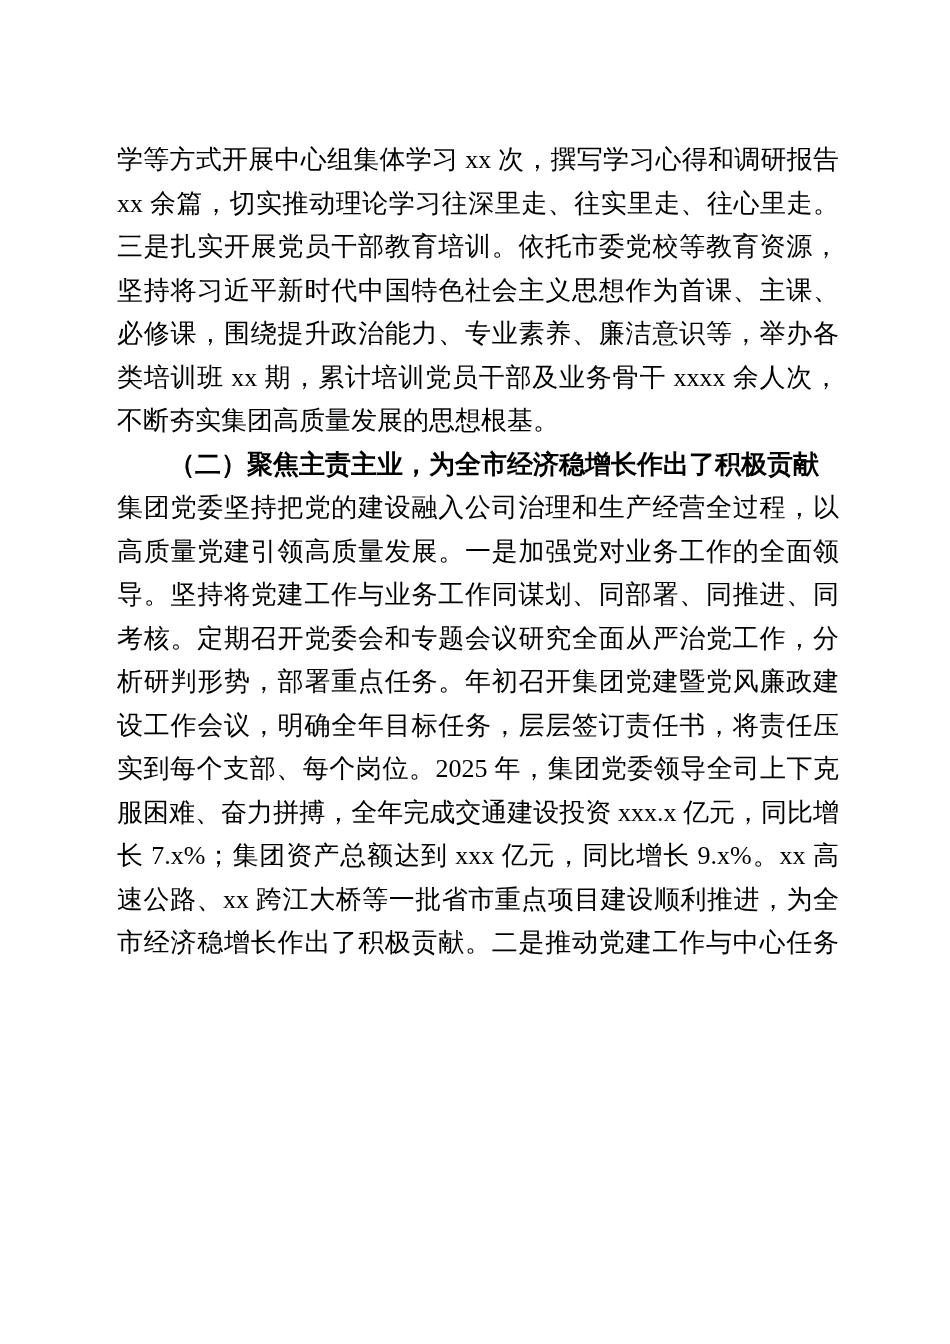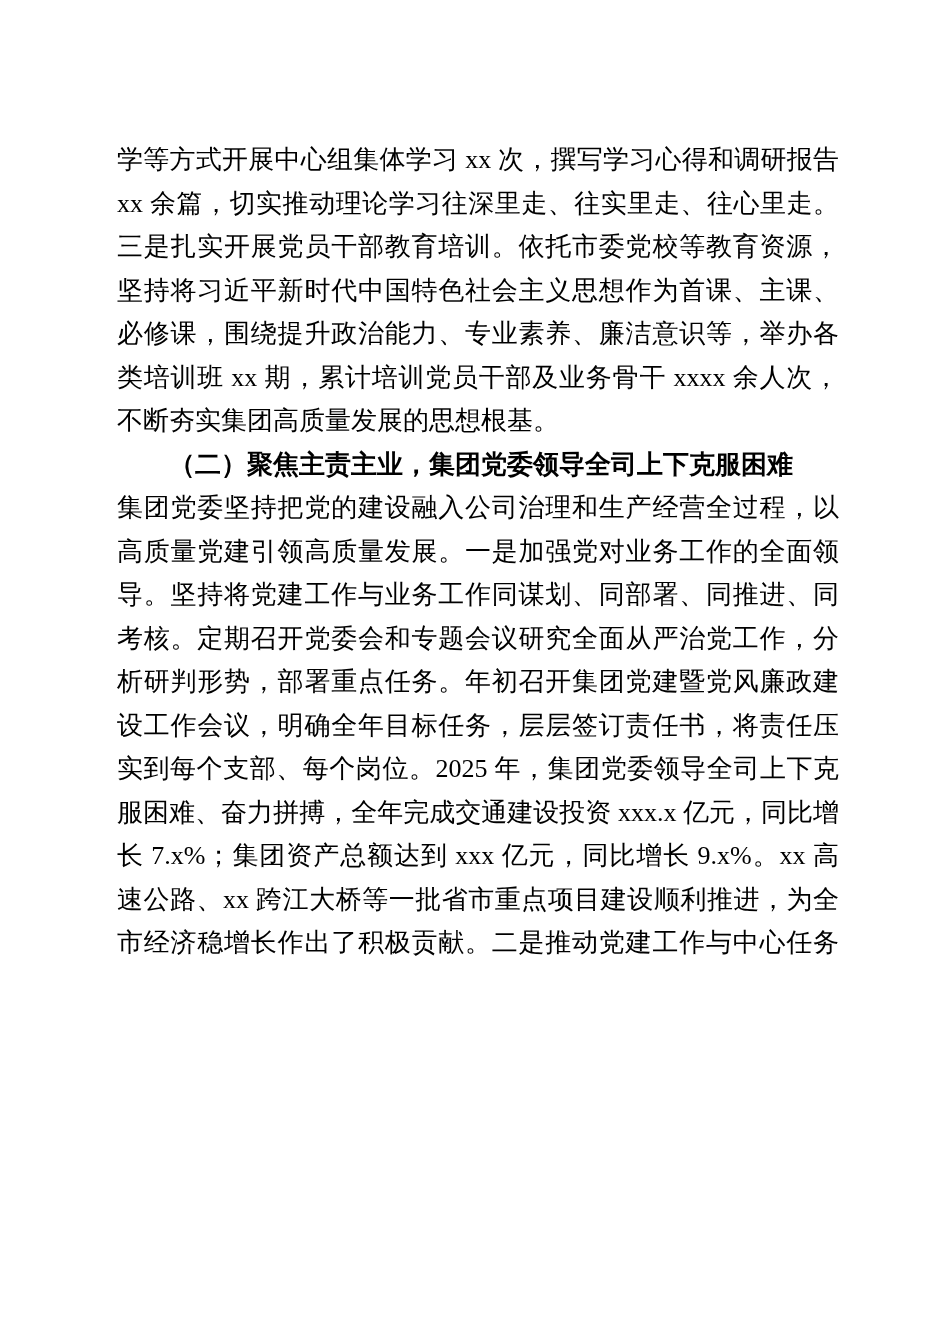--- a/index.html
+++ b/index.html
@@ -35,16 +35,16 @@
     font-weight: bold;
     text-indent: 2em;
   }
 </style>
 </head>
 <body>
 
 <div class="page">
   <div class="text-block">
     <p class="para">学等方式开展中心组集体学习 xx 次，撰写学习心得和调研报告 xx 余篇，切实推动理论学习往深里走、往实里走、往心里走。三是扎实开展党员干部教育培训。依托市委党校等教育资源，坚持将习近平新时代中国特色社会主义思想作为首课、主课、必修课，围绕提升政治能力、专业素养、廉洁意识等，举办各类培训班 xx 期，累计培训党员干部及业务骨干 xxxx 余人次，不断夯实集团高质量发展的思想根基。</p>
-    <p class="para heading">（二）聚焦主责主业，集团党委领导全司上下克服困难</p>
+    <p class="para heading">（二）聚焦主责主业，为全市经济稳增长作出了积极贡献</p>
     <p class="para">集团党委坚持把党的建设融入公司治理和生产经营全过程，以高质量党建引领高质量发展。一是加强党对业务工作的全面领导。坚持将党建工作与业务工作同谋划、同部署、同推进、同考核。定期召开党委会和专题会议研究全面从严治党工作，分析研判形势，部署重点任务。年初召开集团党建暨党风廉政建设工作会议，明确全年目标任务，层层签订责任书，将责任压实到每个支部、每个岗位。2025 年，集团党委领导全司上下克服困难、奋力拼搏，全年完成交通建设投资 xxx.x 亿元，同比增长 7.x%；集团资产总额达到 xxx 亿元，同比增长 9.x%。xx 高速公路、xx 跨江大桥等一批省市重点项目建设顺利推进，为全市经济稳增长作出了积极贡献。二是推动党建工作与中心任务深度融合。在重大项目一线成立临时党支部，设立“党员先锋岗”、“党员责任区”，广泛开展“党旗在工地飘扬、党徽在岗位闪光”等主题实践活动，组织党员突击队攻克项目建设中的急难险重任务 xx 项，有效破解了征地拆迁、技术攻关等多项</p>
   </div>
 </div>
 
 </body></html>

